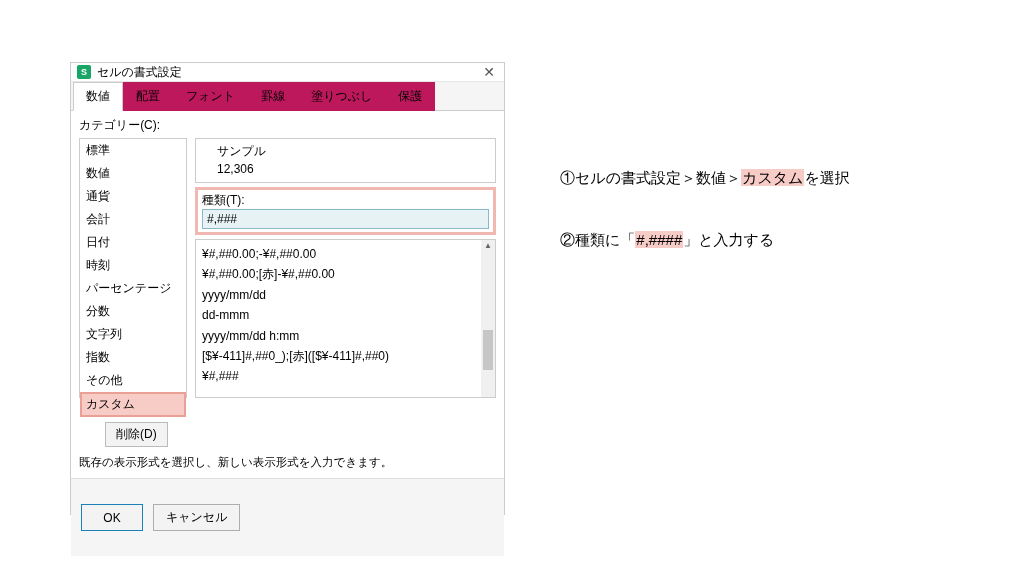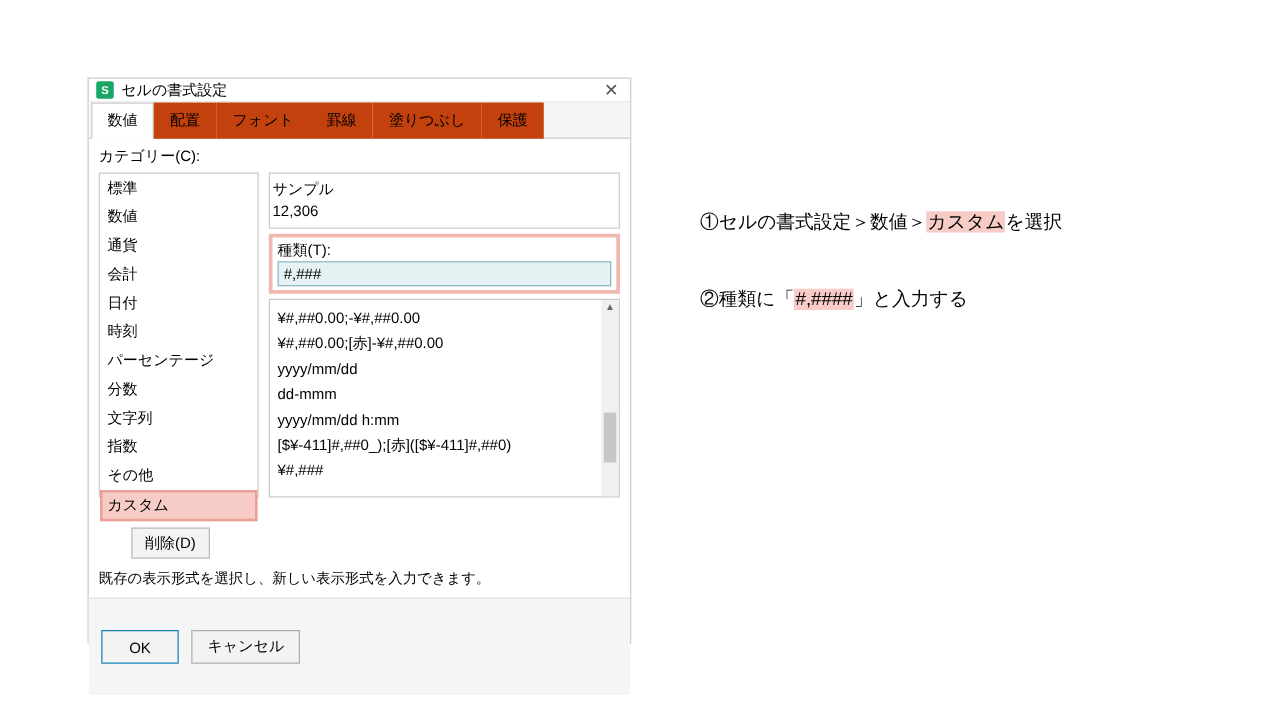--- a/index.html
+++ b/index.html
@@ -54,42 +54,42 @@
   .tabs {
     display: flex;
     border-bottom: 1px solid #ccc;
     background: #f5f5f5;
     padding-left: 2px;
   }
   .tab {
     padding: 5px 12px;
     font-size: 12px;
     cursor: pointer;
-    background: #c2410c;
+    background: #be185d;
     border: 1px solid transparent;
     margin-bottom: -1px;
   }
   .tab.active {
     background: #fff;
     border: 1px solid #ccc;
     border-bottom: 1px solid #fff;
   }
   .body {
     flex: 1;
     padding: 6px 8px 8px 8px;
     display: flex;
     flex-direction: column;
   }
   .cat-label { margin-bottom: 4px; }
   .two-col {
     display: flex;
     gap: 8px;
   }
   .cat-list {
-    width: 128px;
+    width: 108px;
     border: 1px solid #ccc;
     background: #fff;
     height: 260px;
   }
   .cat-item {
     padding: 3px 6px;
     cursor: pointer;
   }
   .cat-item.hl {
     background: #f7cbc6;
@@ -97,21 +97,21 @@
     padding: 2px 4px;
   }
   .right-col {
     flex: 1;
     display: flex;
     flex-direction: column;
     gap: 4px;
   }
   .sample-box {
     border: 1px solid #ccc;
-    padding: 4px 6px 6px 2px;
+    padding: 4px 6px 6px 21px;
   }
   .type-box {
     border: 3px solid #f0b8b0;
     padding: 2px 4px 3px 4px;
   }
   .type-input {
     width: 100%;
     border: 1px solid #8bb8c9;
     background: #e7f2f5;
     padding: 2px 4px;

